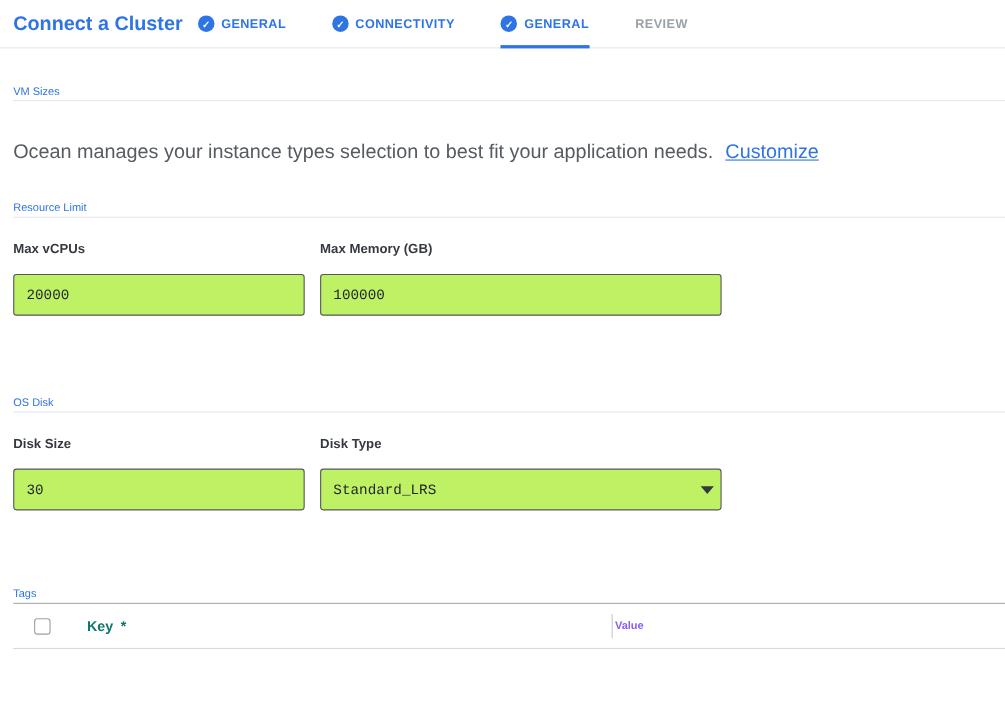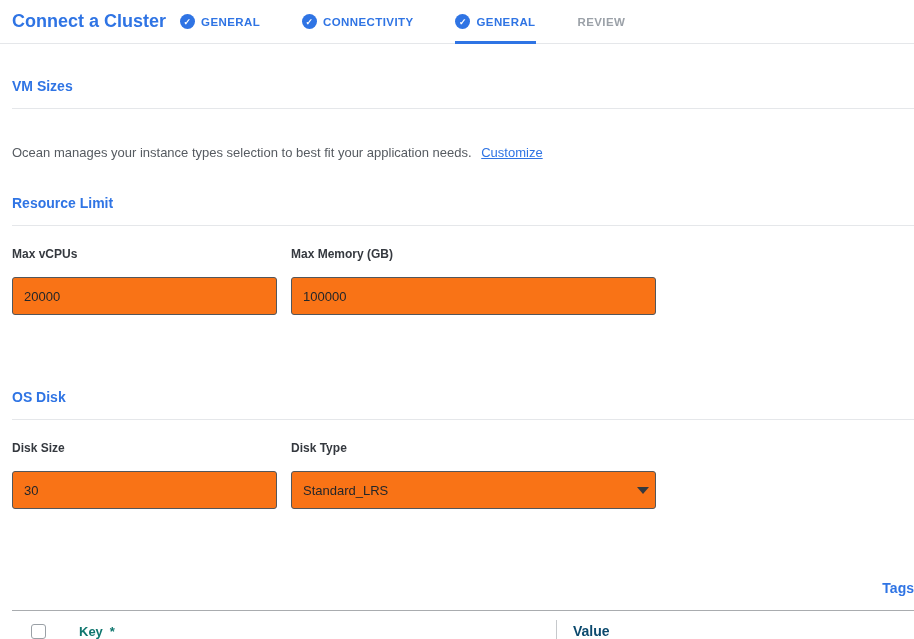--- a/index.html
+++ b/index.html
@@ -59,34 +59,34 @@
     display: flex;
     align-items: center;
     justify-content: center;
     flex: 0 0 auto;
   }
 
   
   .content { padding-left: 12px; }
 
   .section-title {
-    font-size: 14px;
-    font-weight: bold;
-    color: #2f74e4;
-    padding-bottom: 14px;
+    font-size: 10px;
+    font-weight: normal;
+    color: #2f74e4;
+    padding-bottom: 2px;
     border-bottom: 1px solid #e5e7ea;
   }
   .section-title.mt-vm { margin-top: 34px; }
   .section-title.mt-rl { margin-top: 35px; }
   .section-title.mt-os { margin-top: 74px; }
-  .section-title.mt-tags { margin-top: 71px; border-bottom-color: #a9acaf; text-align: right; }
+  .section-title.mt-tags { margin-top: 71px; border-bottom-color: #a9acaf; }
 
   .description {
     margin-top: 36px;
-    font-size: 13px;
+    font-size: 18px;
     color: #565b61;
   }
   .link {
     color: #2f74e4;
     text-decoration: underline;
     margin-left: 6px;
     cursor: pointer;
   }
 
   .field-row { display: flex; gap: 14px; margin-top: 21px; }
@@ -96,22 +96,22 @@
     font-size: 12px;
     font-weight: bold;
     color: #35393f;
   }
   .text-input, .select {
     margin-top: 16px;
     width: 100%;
     height: 38px;
     border: 1px solid #53565a;
     border-radius: 3px;
-    background: #f97316;
-    font-family: Liberation Sans, sans-serif;
+    background: #bef264;
+    font-family: Liberation Mono, monospace;
     font-size: 13px;
     color: #23262a;
     padding: 0 10px 0 11px;
   }
   .select {
     display: flex;
     align-items: center;
     justify-content: space-between;
     padding-right: 6px;
     cursor: pointer;
@@ -144,24 +144,24 @@
   .key-head {
     margin-left: 33px;
     width: 477px;
     font-size: 13px;
     font-weight: bold;
     color: #0f766e;
   }
   .required-marker { margin-left: 7px; font-weight: bold; }
   .col-divider { width: 1px; height: 22px; background: #c6c9cc; flex: 0 0 auto; }
   .value-head {
-    margin-left: 16px;
-    font-size: 14px;
-    font-weight: bold;
-    color: #0c4a6e;
+    margin-left: 2px;
+    font-size: 10px;
+    font-weight: bold;
+    color: #8b5cf6;
   }
 </style>
 </head>
 <body>
 
 <header class="app-header">
   <div class="app-title">Connect a Cluster</div>
   <nav class="tabs">
     <div class="tab">
       <span class="check-circle">✓</span>

